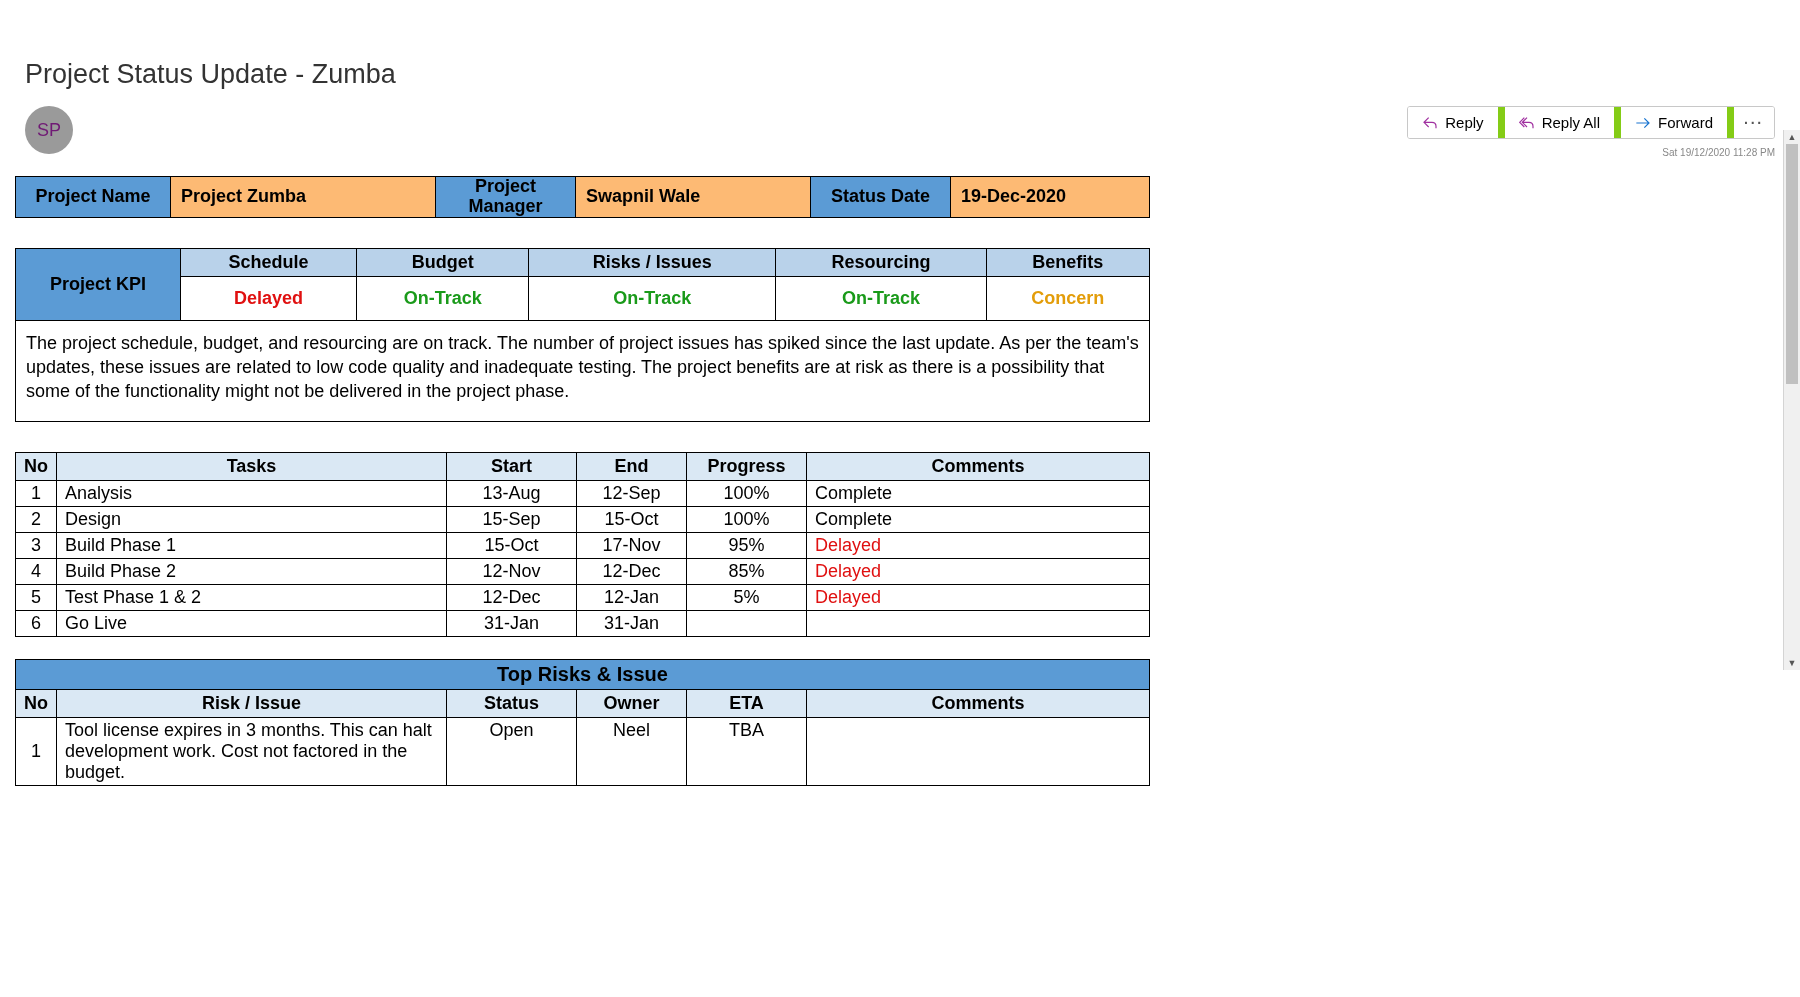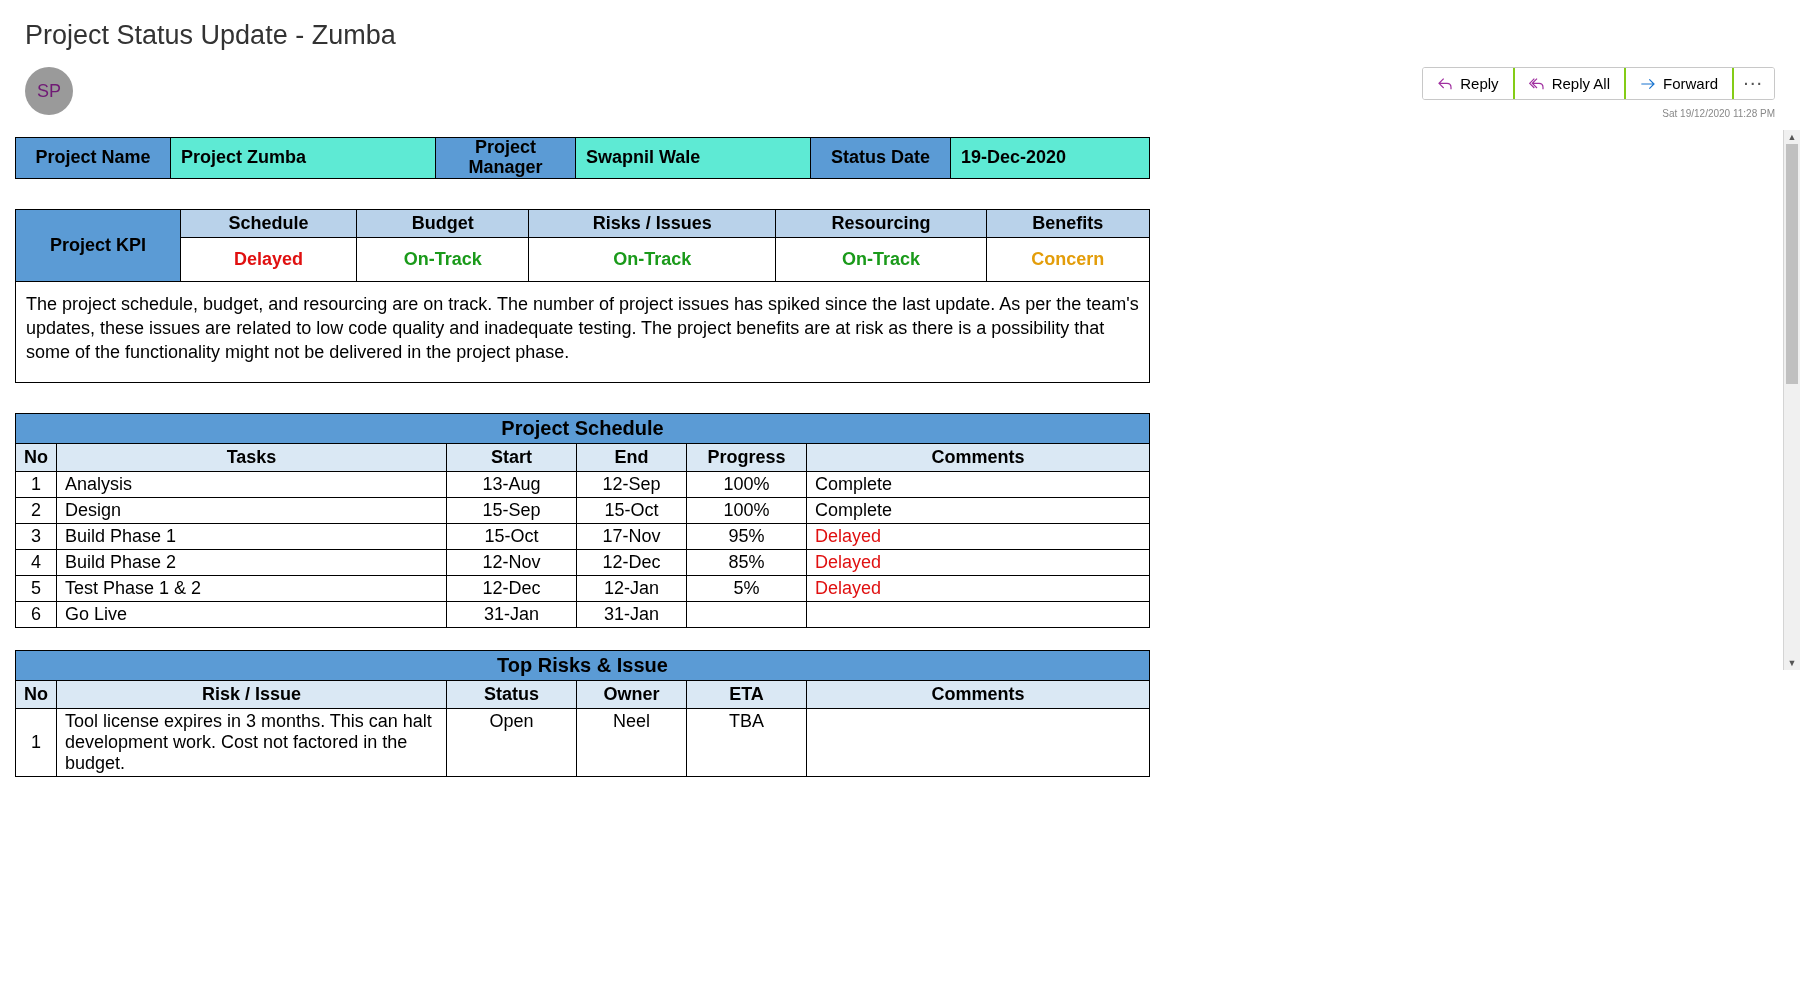--- a/index.html
+++ b/index.html
@@ -11,20 +11,21 @@
       font-family: "Segoe UI", Arial, sans-serif;
       background: #fff;
       color: #000;
       overflow: hidden;
       height: 997px;
       width: 1800px;
       position: relative;
     }
     .email-header {
       padding: 20px 25px 18px 25px;
+      margin-top: 39px;
     }
     .subject {
       font-size: 27px;
       font-weight: 400;
       color: #333;
       margin-bottom: 16px;
     }
     .header-row {
       display: flex;
       justify-content: space-between;
@@ -71,21 +72,21 @@
       overflow: hidden;
     }
     .action-btn {
       display: flex;
       align-items: center;
       gap: 7px;
       padding: 7px 14px;
       font-size: 15px;
       background: #fff;
       border: none;
-      border-right: 2px solid #84cc16;
+      border-right: 7px solid #84cc16;
       cursor: pointer;
       white-space: nowrap;
     }
     .action-btn:last-child {
       border-right: none;
     }
     .action-btn svg {
       width: 16px;
       height: 16px;
     }
@@ -122,21 +123,21 @@
     }
     .info-table td.lbl {
       background: #5b9bd5;
       font-weight: bold;
       font-size: 18px;
       text-align: center;
       padding: 0 10px;
       height: 40px;
     }
     .info-table td.val {
-      background: #5eead4;
+      background: #fdba74;
       font-weight: bold;
       font-size: 18px;
       text-align: left;
       padding-left: 10px;
     }
 
     .kpi-table {
       width: 1135px;
       margin-bottom: 0;
     }
@@ -308,23 +309,20 @@
       <td class="kpi-val green">On-Track</td>
       <td class="kpi-val orange">Concern</td>
     </tr>
   </tbody>
     </table>
 
   <div class="summary-box">The project schedule, budget, and resourcing are on track. The number of project issues has spiked since the last update. As per the team's updates, these issues are related to low code quality and inadequate testing. The project benefits are at risk as there is a possibility that some of the functionality might not be delivered in the project phase.</div>
 
   <table class="section-table">
     <tbody>
-        <tr class="section-title-row">
-          <td colspan="6">Project Schedule</td>
-        </tr>
     <tr class="section-hdr-row">
       <td class="no-col">No</td>
       <td class="task-col">Tasks</td>
       <td class="start-col">Start</td>
       <td class="end-col">End</td>
       <td class="prog-col">Progress</td>
       <td class="cmt-col">Comments</td>
     </tr>
     </tbody>
       <tbody id="schedule-rows">

